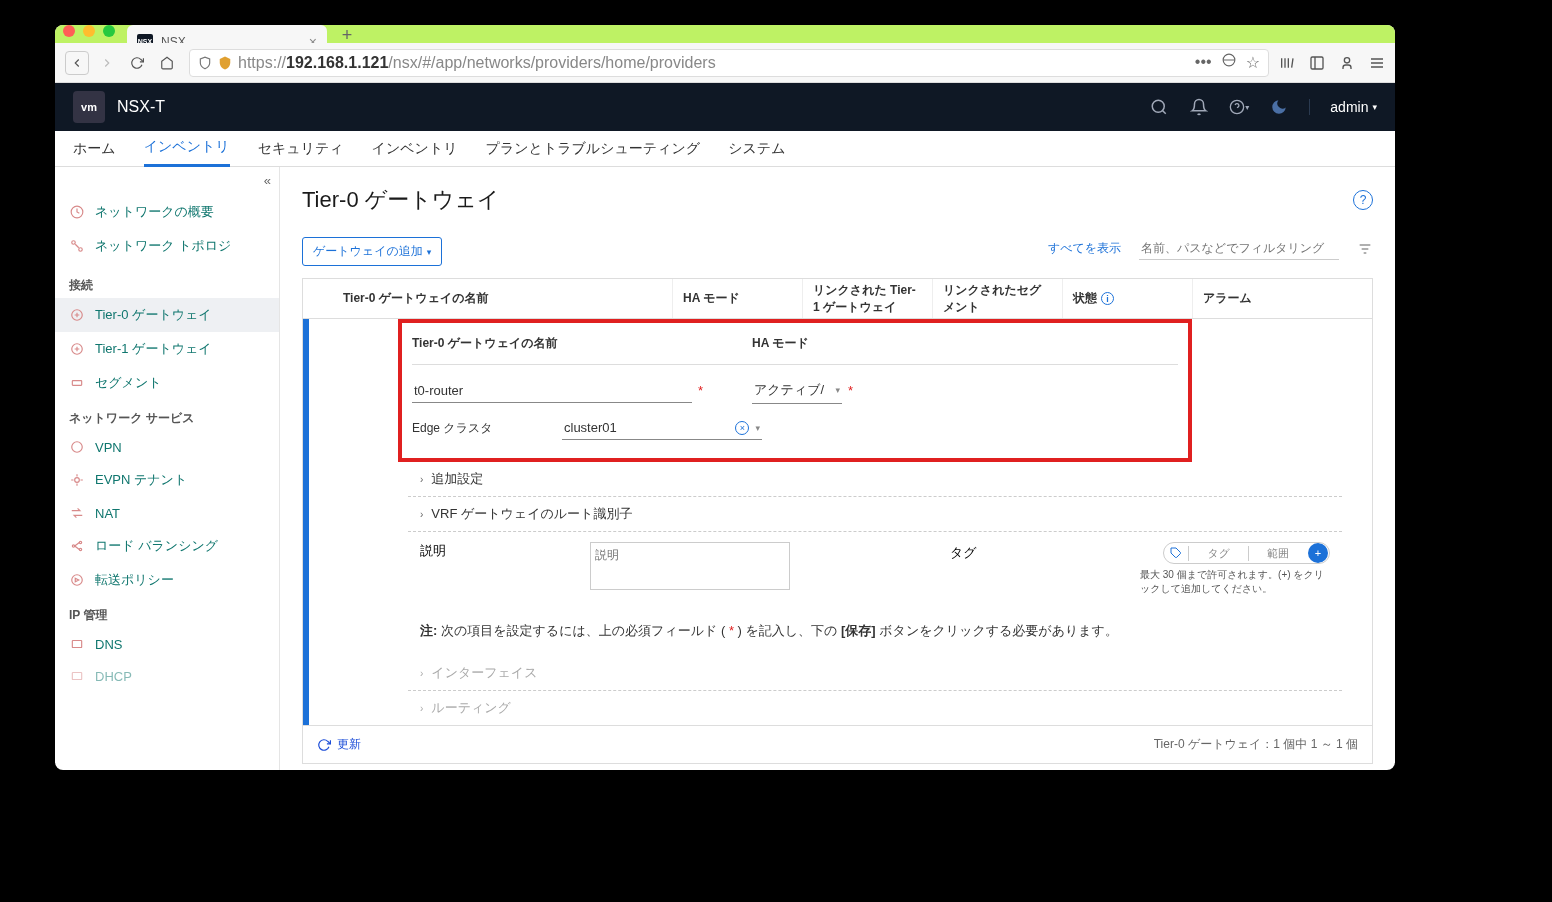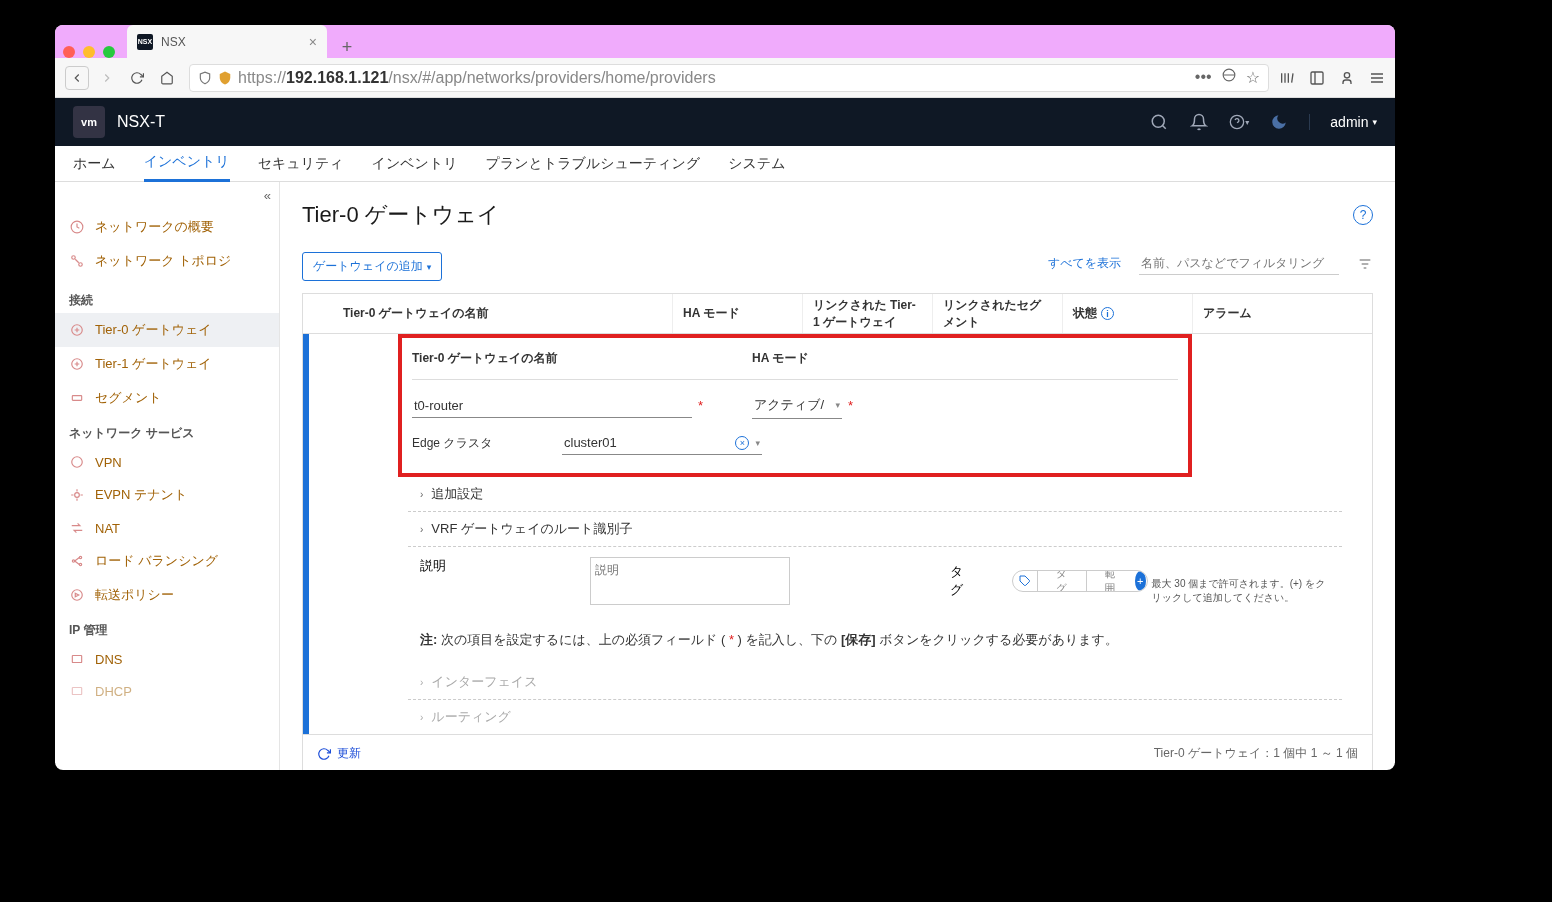--- a/index.html
+++ b/index.html
@@ -1,20 +1,20 @@
 <!DOCTYPE html>
 <html><head>
 <meta charset="utf-8">
 <style>
 * { margin: 0; padding: 0; box-sizing: border-box; font-family: -apple-system, BlinkMacSystemFont, "Segoe UI", sans-serif; }
 body { background: #000; width: 1552px; height: 902px; overflow: hidden; }
 .window { position: absolute; left: 55px; top: 25px; width: 1340px; height: 745px; background: #fff; border-radius: 8px; box-shadow: 0 10px 40px rgba(0,0,0,0.5); overflow: hidden; display: flex; flex-direction: column; }
 
 
-.tab-bar { height: 33px; background: #f0abfc; display: flex; align-items: flex-end; padding: 0 8px; }
+.tab-bar { height: 18px; background: #bef264; display: flex; align-items: flex-start; padding: 0 8px; }
 .traffic-lights { display: flex; gap: 8px; margin-right: 12px; }
 .tl { width: 12px; height: 12px; border-radius: 50%; }
 .tl-red { background: #ff5f56; }
 .tl-yellow { background: #ffbd2e; }
 .tl-green { background: #27c93f; }
 .browser-tab { background: #f7f7f7; height: 33px; min-width: 200px; display: flex; align-items: center; padding: 0 10px; border-radius: 6px 6px 0 0; font-size: 12px; color: #555; gap: 8px; }
 .tab-favicon { width: 16px; height: 16px; background: #0f1825; border-radius: 2px; display:flex; align-items:center; justify-content:center; color:#fff; font-size:7px; font-weight:bold; }
 .tab-close { margin-left: auto; color: #888; font-size: 14px; cursor: pointer; }
 .new-tab-btn { color: #666; font-size: 18px; margin-left: 8px; cursor: pointer; width:24px; text-align:center; }
 
@@ -43,21 +43,21 @@
 .primary-nav .nav-item { cursor: pointer; height:36px; display:flex; align-items:center; }
 .primary-nav .active { color: #1c71d8; border-bottom: 3px solid #1c71d8; font-weight:500; }
 
 
 .app-body { flex:1; display:flex; overflow:hidden; }
 
 
 .sidebar { width: 225px; border-right: 1px solid #e5e5e5; display:flex; flex-direction:column; overflow-y:auto; font-size:13px; position:relative; }
 .sidebar-collapse { position:absolute; right:8px; top:6px; color:#666; cursor:pointer; }
 .sb-section { padding: 10px 0 4px 0; }
-.sb-item { padding: 8px 14px; display:flex; align-items:center; gap:10px; color:#a16207; cursor:pointer; }
+.sb-item { padding: 8px 14px; display:flex; align-items:center; gap:10px; color:#0f766e; cursor:pointer; }
 .sb-item.active { background:#eef0f3; }
 .sb-ic { width:16px; height:16px; display:inline-flex; align-items:center; justify-content:center; color:#d88a8a; }
 .sb-heading { padding: 10px 14px 4px 14px; font-size:12px; color:#555; font-weight:bold; }
 
 
 .main { flex:1; padding: 18px 22px; overflow-y:auto; display:flex; flex-direction:column; }
 .page-title-row { display:flex; align-items:center; }
 .page-title { font-size: 22px; font-weight: 400; color:#1a1a1a; }
 .help-icon-main { margin-left:auto; color:#1c71d8; width:20px; height:20px; border:1.5px solid #1c71d8; border-radius:50%; display:flex; align-items:center; justify-content:center; font-size:12px; cursor:pointer; }
 
@@ -98,21 +98,21 @@
 .clear-ic { color:#1c71d8; border:1.5px solid #1c71d8; border-radius:50%; width:14px; height:14px; display:inline-flex; align-items:center; justify-content:center; font-size:9px; cursor:pointer; }
 
 .accordion-row { display:flex; align-items:center; gap:8px; padding:8px 12px; font-size:13px; color:#333; border-bottom:1px dashed #ccc; cursor:pointer; }
 .accordion-row.disabled { color:#aaa; }
 .chev { font-size:10px; color:#666; }
 .accordion-row.disabled .chev { color:#aaa; }
 
 .desc-row { display:flex; padding:10px 12px; gap: 30px; font-size:13px; }
 .desc-label { flex:0 0 140px; }
 .desc-textarea { width: 200px; height: 48px; border:1px solid #ccc; font-size:12px; padding:4px; resize:none; color:#888; }
-.tag-area { flex:1; display:flex; flex-direction:row; gap:4px; }
+.tag-area { flex:1; display:flex; flex-direction:column; gap:4px; }
 .tag-header-row { display:flex; align-items:center; gap:20px; }
 .tag-label { }
 .tag-widget { display:flex; border:1px solid #ccc; border-radius:12px; overflow:hidden; align-items:center; height:22px; font-size:11px; }
 .tag-widget .tag-ic { padding:0 6px; color:#1c71d8; }
 .tag-widget .tag-part { padding:0 18px; color:#888; border-left:1px solid #ccc; }
 .tag-widget .add-ic { background:#1c71d8; color:#fff; width:20px; height:20px; border-radius:50%; display:flex; align-items:center; justify-content:center; margin:1px; cursor:pointer; }
 .tag-hint { font-size:10px; color:#555; max-width:190px; }
 
 .note-row { padding: 16px 12px; font-size:13px; color:#333; }
 .note-row b { font-weight:bold; }

